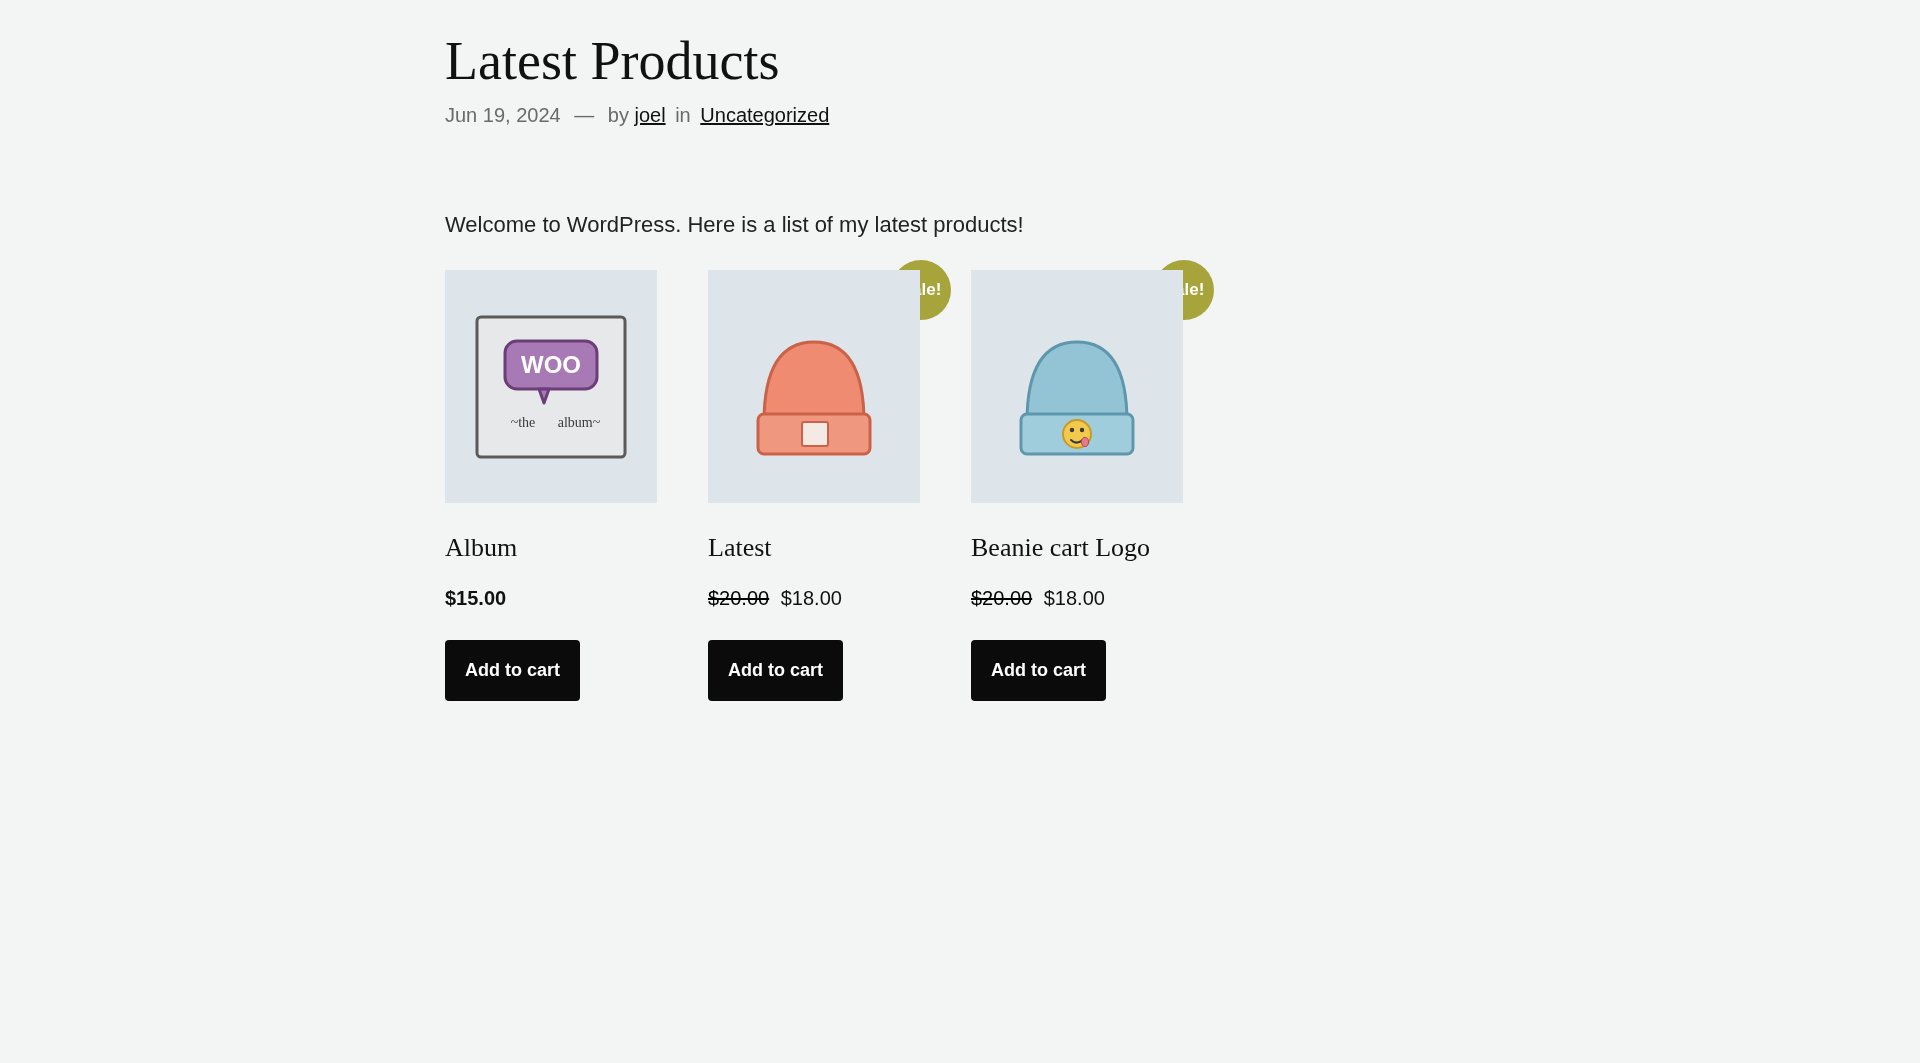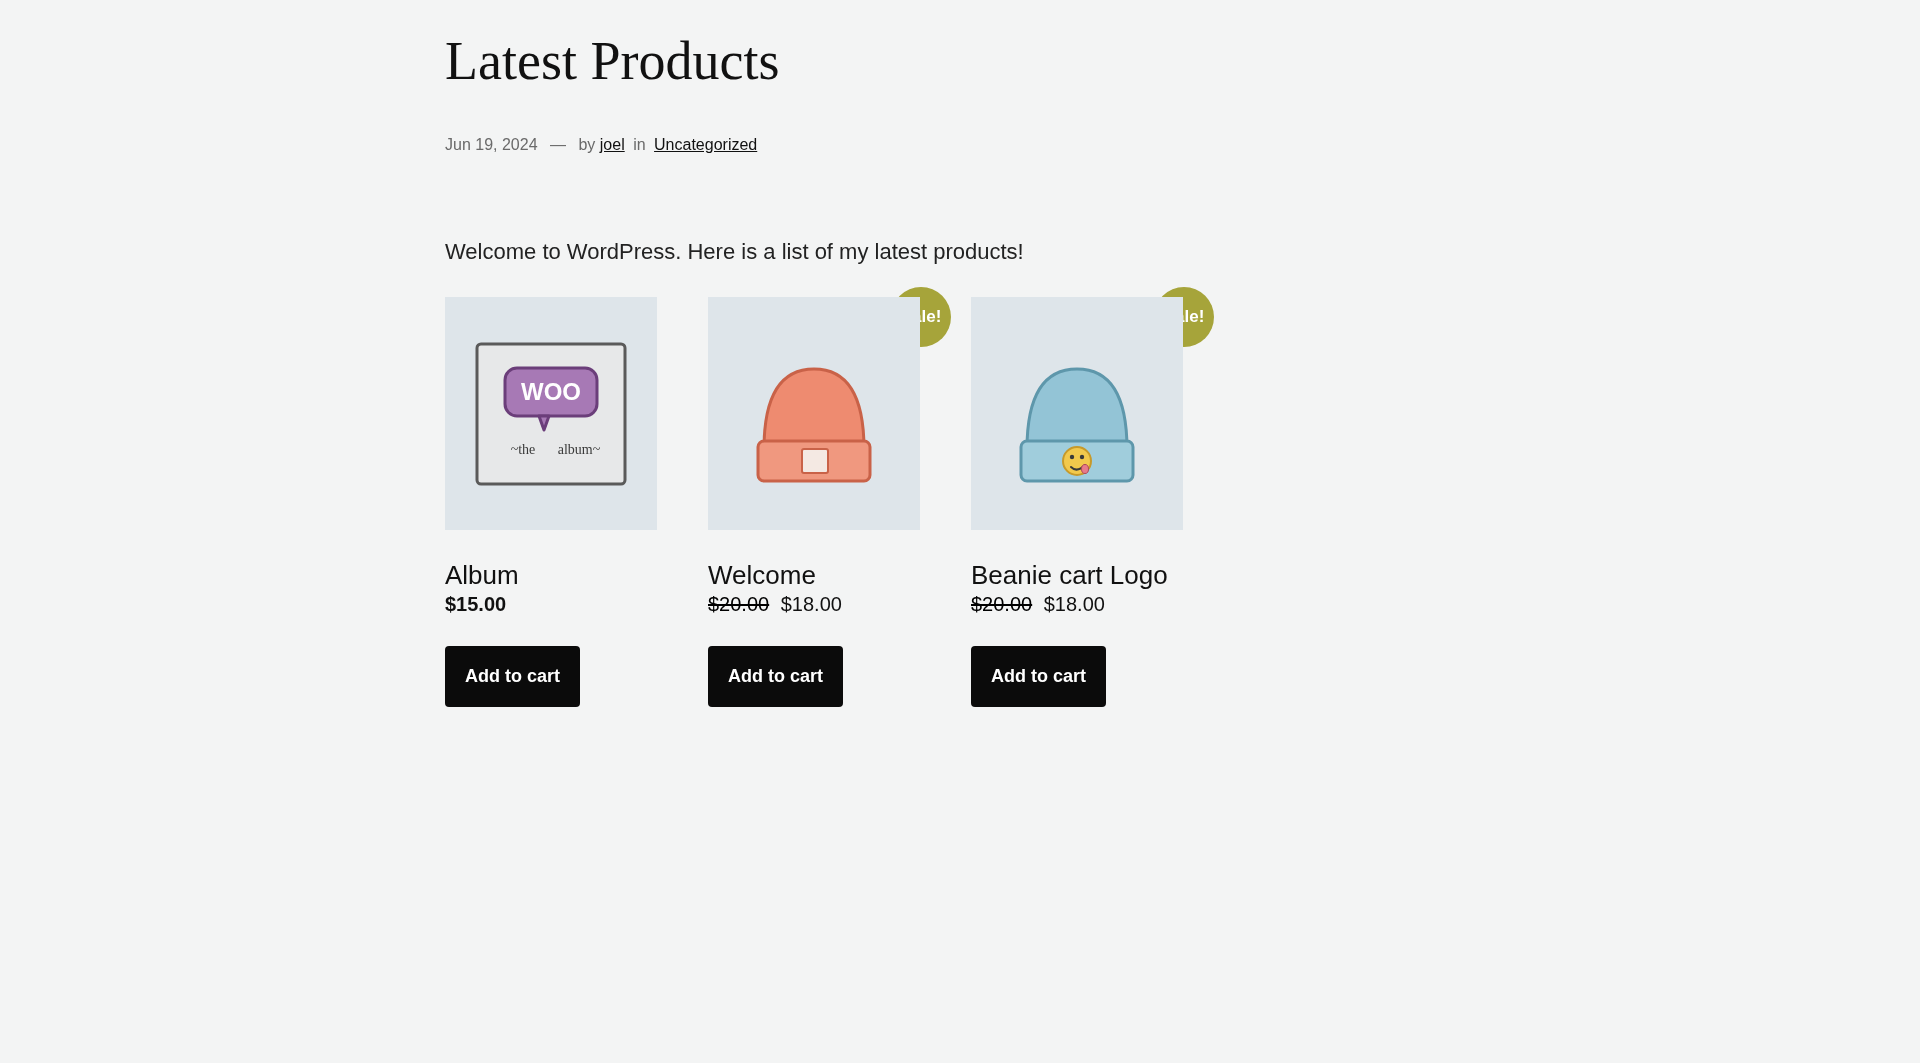--- a/index.html
+++ b/index.html
@@ -12,24 +12,24 @@
   .page {
     max-width: 1030px;
     margin: 0 auto;
     padding: 30px 0 80px 0;
   }
   .page-title {
     font-family: Georgia, "Times New Roman", serif;
     font-weight: 400;
     font-size: 54px;
     color: #111;
-    margin-bottom: 44px;
+    margin-bottom: 12px;
   }
   .meta-line {
-    font-size: 16px;
+    font-size: 20px;
     color: #6a6a6a;
     margin-bottom: 85px;
   }
   .meta-line .sep { margin: 0 8px; color:#6a6a6a; }
   .meta-line .by-label { color:#6a6a6a; }
   .meta-line .author { color:#111; font-weight:500; }
   .meta-line .in-label { color:#6a6a6a; margin: 0 4px; }
   .meta-line .category { color:#111; font-weight:500; }
   .intro {
     font-size: 22px;
@@ -62,26 +62,26 @@
     border-radius: 50%;
     background: #a6a43a;
     color: #fff;
     font-weight: 700;
     font-size: 17px;
     display:flex;
     align-items:center;
     justify-content:center;
   }
   .product-title {
-    font-family: Liberation Sans, sans-serif;
+    font-family: Liberation Serif, serif;
     font-weight: 400;
     font-size: 26px;
     color: #111;
     margin-top: 30px;
-    margin-bottom: 2px;
+    margin-bottom: 24px;
   }
   .price-row {
     font-size: 20px;
     margin-bottom: 30px;
   }
   .price-old {
     color: #000000;
     text-decoration: line-through;
     margin-right: 6px;
   }
@@ -146,21 +146,21 @@
 
     <div class="product">
       <div class="sale-badge">Sale!</div>
       <a href="#" class="product-image">
         <svg width="160" height="170" viewBox="0 0 160 170">
           <path d="M30 120 Q30 40 80 40 Q130 40 130 120 L30 120 Z" fill="#ee8b70" stroke="#c96248" stroke-width="3"></path>
           <rect x="24" y="112" width="112" height="40" rx="6" fill="#f0987f" stroke="#c96248" stroke-width="3"></rect>
           <rect x="68" y="120" width="26" height="24" rx="2" fill="#f4e9e3" stroke="#c96248" stroke-width="2"></rect>
         </svg>
       </a>
-      <h2 class="product-title"><a href="#" style="text-decoration:none;color:inherit">Welcome</a></h2>
+      <h2 class="product-title"><a href="#" style="text-decoration:none;color:inherit">Latest</a></h2>
       <div class="price-row">
         <span class="price-old">$20.00</span>
         <span class="price-current">$18.00</span>
       </div>
       <button class="add-to-cart">Add to cart</button>
     </div>
 
     <div class="product">
       <div class="sale-badge">Sale!</div>
       <a href="#" class="product-image">

